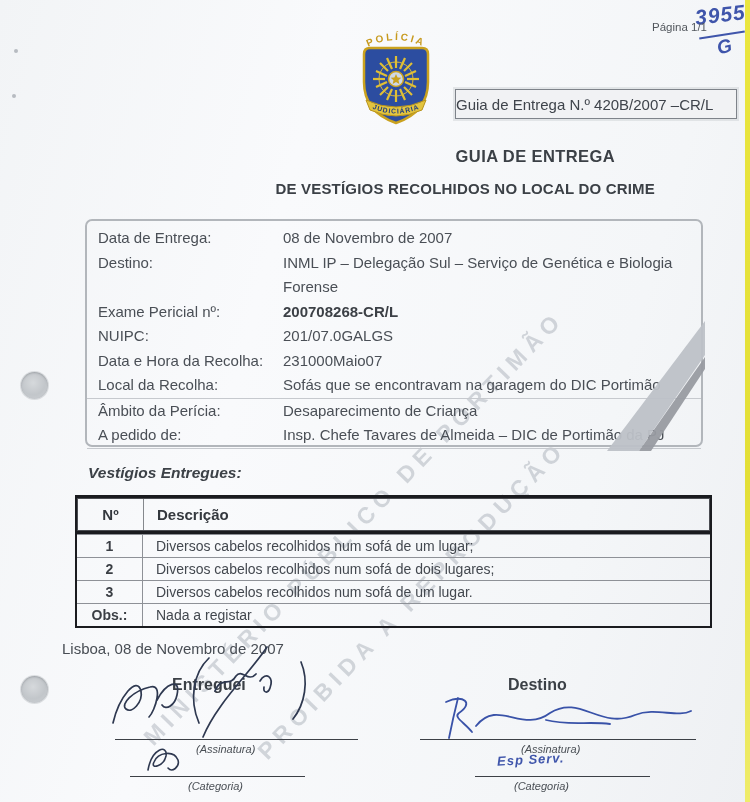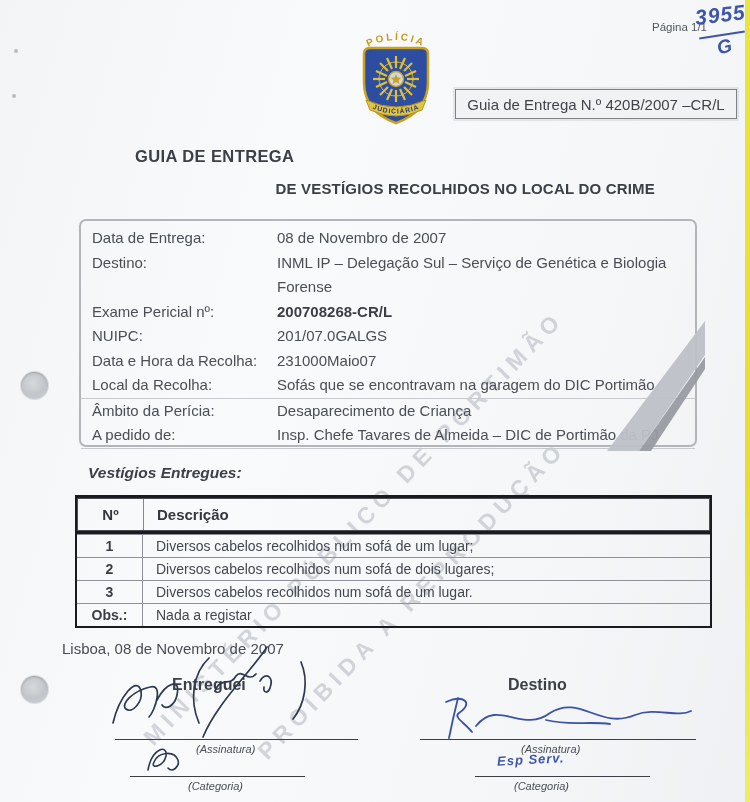--- a/index.html
+++ b/index.html
@@ -18,27 +18,27 @@
     background:radial-gradient(circle at 45% 40%,#d6d9dc 0%,#c2c6ca 55%,#cfd2d6 100%);
     box-shadow:inset 0 1px 2px rgba(90,95,100,.35),0 0 0 1px rgba(200,203,207,.6);}
   
   .hw{color:#3f55ab;}
   .hw-num{left:695px;top:3px;font-size:21px;font-style:italic;transform:rotate(-7deg);letter-spacing:1px;font-weight:bold;}
   .hw-underline{left:699px;top:34px;width:46px;border-top:2.5px solid #3f55ab;transform:rotate(-9deg);}
   .hw-g{left:717px;top:36px;font-size:19px;font-style:italic;transform:rotate(-14deg);font-weight:bold;}
   .pagina{left:652px;top:21px;font-size:11.5px;color:#52575d;}
   
   .guide-box{left:455px;top:89px;width:282px;height:30px;box-sizing:border-box;
-    border:1px solid #7e838a;background:#f1f2f4;display:flex;align-items:center;justify-content:center;
+    border:1px solid #7e838a;background:#f1f2f4;display:flex;align-items:center;justify-content:flex-start;
     font-size:15px;color:#3f444b;box-shadow:0 0 0 2px rgba(190,194,199,.35);}
   
-  .title1{left:135px;top:147px;width:480px;text-align:left;font-size:16.5px;font-weight:bold;color:#3b4046;letter-spacing:.4px;}
+  .title1{left:135px;top:147px;width:480px;text-align:right;font-size:16.5px;font-weight:bold;color:#3b4046;letter-spacing:.4px;}
   .title2{left:95px;top:180px;width:560px;text-align:right;font-size:15px;font-weight:bold;color:#3b4046;letter-spacing:.2px;}
   
-  .details{left:79px;top:219px;width:618px;height:228px;box-sizing:border-box;
+  .details{left:85px;top:219px;width:618px;height:228px;box-sizing:border-box;
     border:2px solid #b2b6bb;border-radius:7px;padding:5px 0 0 0;}
   .drow{display:grid;grid-template-columns:185px 1fr;font-size:15px;line-height:24.5px;padding-left:11px;color:#4a4f56;}
   .drow .dval{}
   .drow.underlined{border-bottom:1px solid #c6c9ce;}
   .dval.bold{font-weight:bold;color:#3c4046;}
   .dval.wrap{max-width:425px;}
   
   .fold-svg{left:597px;top:293px;}
   
   .ev-heading{left:88px;top:464px;font-size:15.5px;font-weight:bold;color:#3c4147;font-style:italic;}

